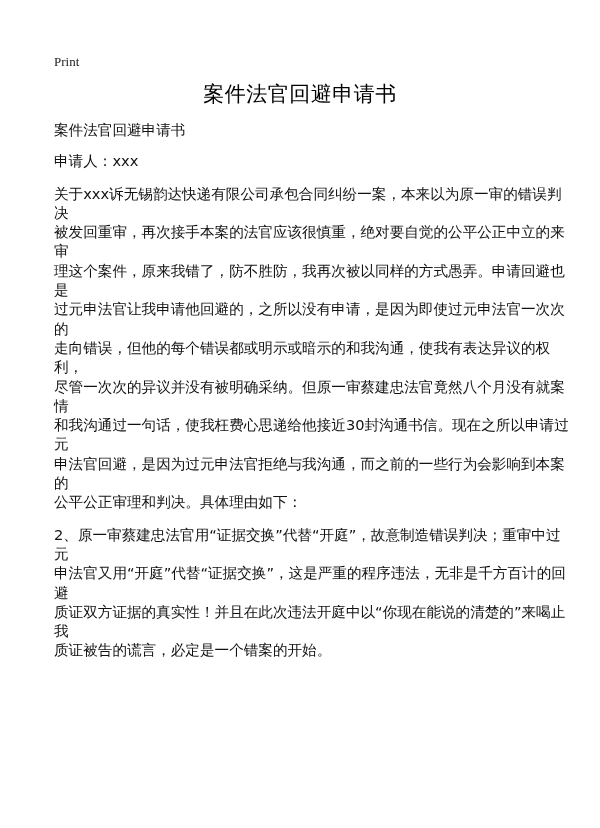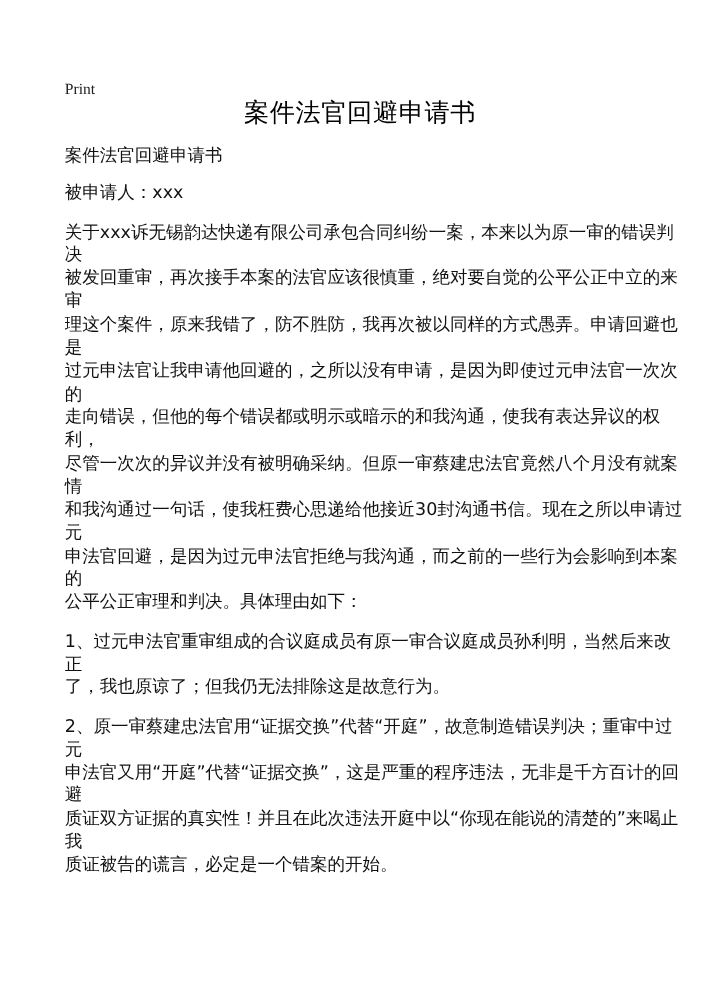--- a/index.html
+++ b/index.html
@@ -1,43 +1,41 @@
 <!DOCTYPE html>
 <html><head>
 <meta charset="utf-8">
 <style>
   html, body { margin:0; padding:0; background:#ffffff; }
   body { width:600px; height:828px; overflow:hidden; position:relative;
          font-family: "DejaVu Sans", "Liberation Sans", sans-serif; color:#111; }
-  .print { position:absolute; left:54px; top:66px; font-family:"Liberation Serif","DejaVu Serif",serif;
+  .print { position:absolute; left:54px; top:54px; font-family:"Liberation Serif","DejaVu Serif",serif;
            font-size:13px; color:#222; }
   .title { position:absolute; left:0; width:600px; top:80px; text-align:center;
            font-size:21px; color:#000; letter-spacing:0.5px; }
   .doc { position:absolute; left:54px; top:120px; width:520px; font-size:14.6px; line-height:19.3px; }
   .doc p { margin:0 0 13px 0; white-space:pre-line; }
   .doc p.sub { margin-bottom:12px; }
 </style>
 </head>
 <body>
 
 <div class="print">Print</div>
 <h1 class="title" style="margin:0;font-weight:normal;">案件法官回避申请书</h1>
 
 <div class="doc">
   <p class="sub">案件法官回避申请书</p>
-  <p>被申请人：xxx</p>
+  <p>申请人：xxx</p>
   <p>关于xxx诉无锡韵达快递有限公司承包合同纠纷一案，本来以为原一审的错误判决
 被发回重审，再次接手本案的法官应该很慎重，绝对要自觉的公平公正中立的来审
 理这个案件，原来我错了，防不胜防，我再次被以同样的方式愚弄。申请回避也是
 过元申法官让我申请他回避的，之所以没有申请，是因为即使过元申法官一次次的
 走向错误，但他的每个错误都或明示或暗示的和我沟通，使我有表达异议的权利，
 尽管一次次的异议并没有被明确采纳。但原一审蔡建忠法官竟然八个月没有就案情
 和我沟通过一句话，使我枉费心思递给他接近30封沟通书信。现在之所以申请过元
 申法官回避，是因为过元申法官拒绝与我沟通，而之前的一些行为会影响到本案的
 公平公正审理和判决。具体理由如下：</p>
-  <p>1、过元申法官重审组成的合议庭成员有原一审合议庭成员孙利明，当然后来改正
-了，我也原谅了；但我仍无法排除这是故意行为。</p>
   <p>2、原一审蔡建忠法官用“证据交换”代替“开庭”，故意制造错误判决；重审中过元
 申法官又用“开庭”代替“证据交换”，这是严重的程序违法，无非是千方百计的回避
 质证双方证据的真实性！并且在此次违法开庭中以“你现在能说的清楚的”来喝止我
 质证被告的谎言，必定是一个错案的开始。</p>
 
 </div>
 
 </body></html>

